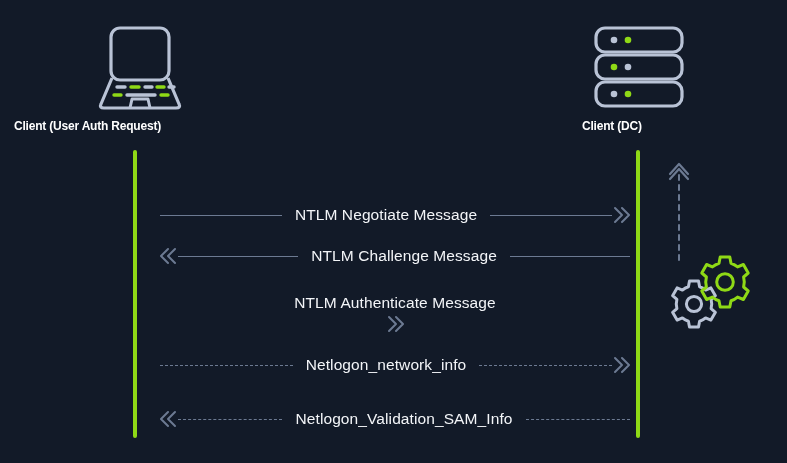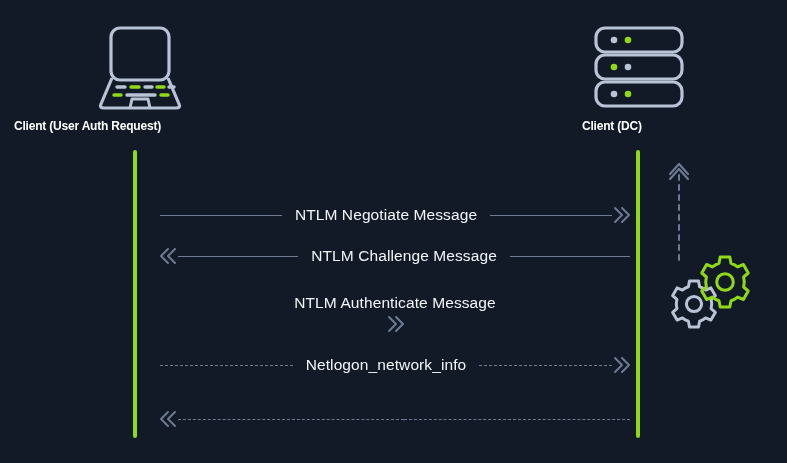--- a/index.html
+++ b/index.html
@@ -214,20 +214,21 @@
   </div>
 
   <div class="msg-row" style="top:402px;">
     <div class="chev">
       <svg viewBox="0 0 18 22" width="18" height="22" fill="none">
         <path d="M8 4 L1 11 L8 18" stroke="#6c7a92" stroke-width="2" stroke-linecap="round" stroke-linejoin="round"></path>
         <path d="M15 4 L8 11 L15 18" stroke="#6c7a92" stroke-width="2" stroke-linecap="round" stroke-linejoin="round"></path>
       </svg>
     </div>
     <div class="msg-line dashed"></div>
+    <div class="msg-label">Netlogon_Validation_SAM_Info</div>
     <div class="msg-line dashed"></div>
   </div>
 
   <div class="updash">
     <svg viewBox="0 0 26 104" width="26" height="104" fill="none">
       <line x1="13" y1="102" x2="13" y2="16" stroke="#6c7a92" stroke-width="2" stroke-dasharray="5 5" stroke-linecap="round"></line>
       <path d="M4 16 L13 6 L22 16" stroke="#6c7a92" stroke-width="2.2" stroke-linecap="round" stroke-linejoin="round"></path>
       <path d="M4 21 L13 11 L22 21" stroke="#6c7a92" stroke-width="2.2" stroke-linecap="round" stroke-linejoin="round"></path>
     </svg>
   </div>

